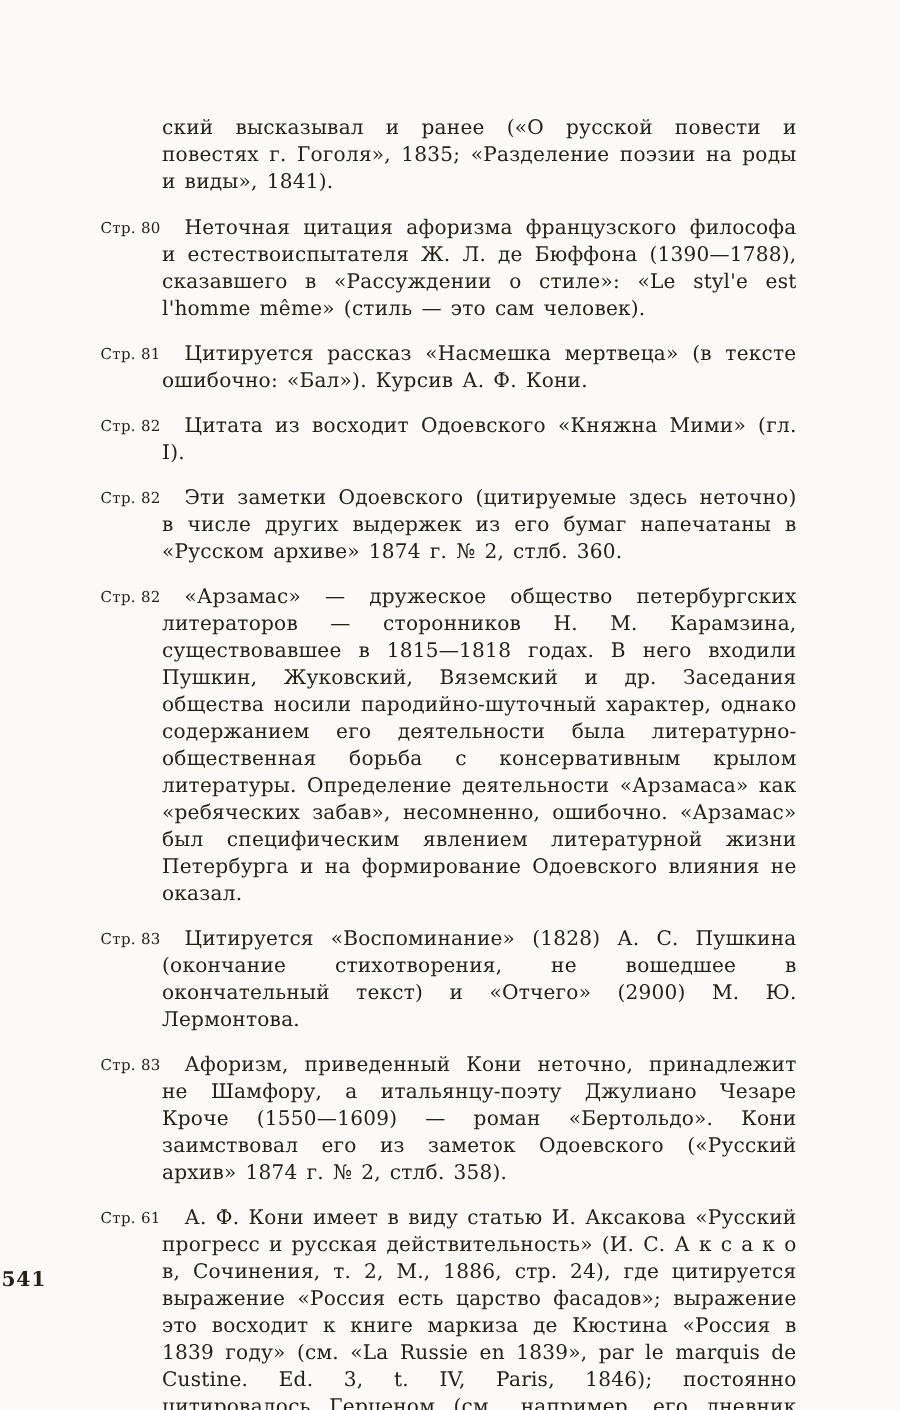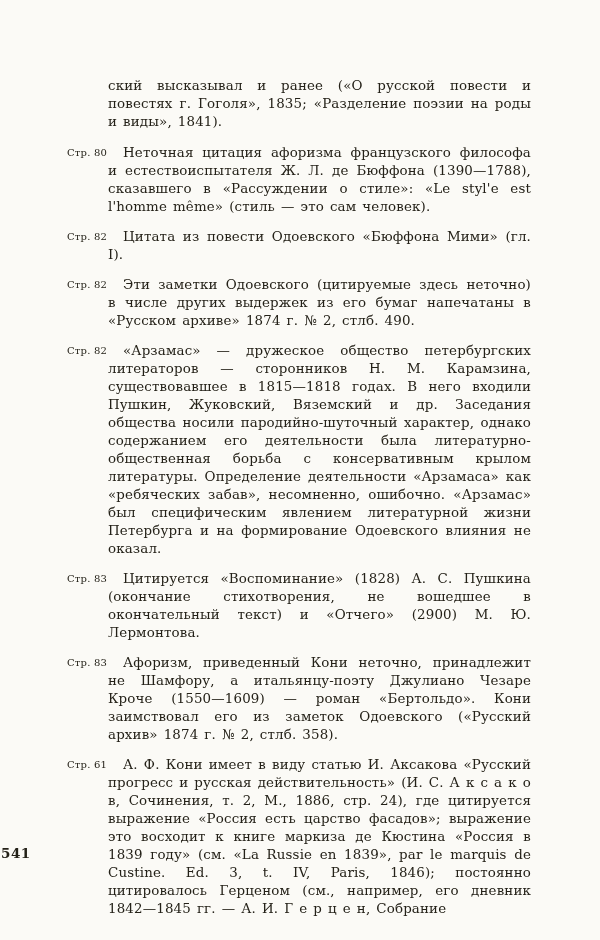--- a/index.html
+++ b/index.html
@@ -71,29 +71,33 @@
 <div class="page">
   <div class="content">
 
     <p class="para cont-para">ский высказывал и ранее («О русской повести и повестях г. Гоголя», 1835; «Разделение поэзии на роды и виды», 1841).</p>
 
     <div class="entry">
       <span class="ref-label">Стр. 80</span>
       <p class="para note-text">Неточная цитация афоризма французского философа и естествоиспытателя Ж. Л. де Бюффона (1390—1788), сказавшего в «Рассуждении о стиле»: «Le styl'e est l'homme même» (стиль — это сам человек).</p>
     </div>
 
-
     <div class="entry">
-      <span class="ref-label">Стр. 82</span>
-      <p class="para note-text">Цитата из повести Одоевского «Бюффона Мими» (гл. I).</p>
+      <span class="ref-label">Стр. 81</span>
+      <p class="para note-text">Цитируется рассказ «Насмешка мертвеца» (в тексте ошибочно: «Бал»). Курсив А. Ф. Кони.</p>
     </div>
 
     <div class="entry">
       <span class="ref-label">Стр. 82</span>
-      <p class="para note-text">Эти заметки Одоевского (цитируемые здесь неточно) в числе других выдержек из его бумаг напечатаны в «Русском архиве» 1874 г. № 2, стлб. 490.</p>
+      <p class="para note-text">Цитата из восходит Одоевского «Княжна Мими» (гл. I).</p>
+    </div>
+
+    <div class="entry">
+      <span class="ref-label">Стр. 82</span>
+      <p class="para note-text">Эти заметки Одоевского (цитируемые здесь неточно) в числе других выдержек из его бумаг напечатаны в «Русском архиве» 1874 г. № 2, стлб. 360.</p>
     </div>
 
     <div class="entry">
       <span class="ref-label">Стр. 82</span>
       <p class="para note-text">«Арзамас» — дружеское общество петербургских литераторов — сторонников Н. М. Карамзина, существовавшее в 1815—1818 годах. В него входили Пушкин, Жуковский, Вяземский и др. Заседания общества носили пародийно-шуточный характер, однако содержанием его деятельности была литературно-общественная борьба с консервативным крылом литературы. Определение деятельности «Арзамаса» как «ребяческих забав», несомненно, ошибочно. «Арзамас» был специфическим явлением литературной жизни Петербурга и на формирование Одоевского влияния не оказал.</p>
     </div>
 
     <div class="entry">
       <span class="ref-label">Стр. 83</span>
       <p class="para note-text">Цитируется «Воспоминание» (1828) А. С. Пушкина (окончание стихотворения, не вошедшее в окончательный текст) и «Отчего» (2900) М. Ю. Лермонтова.</p>

